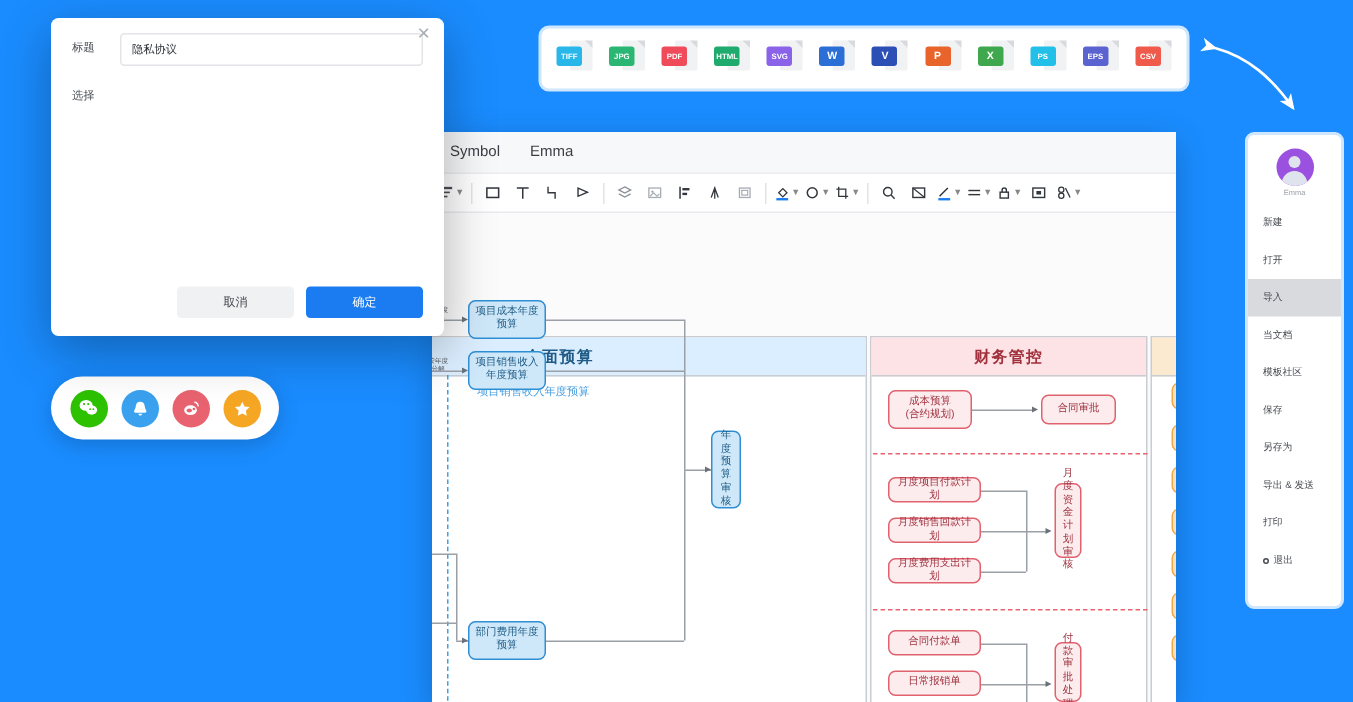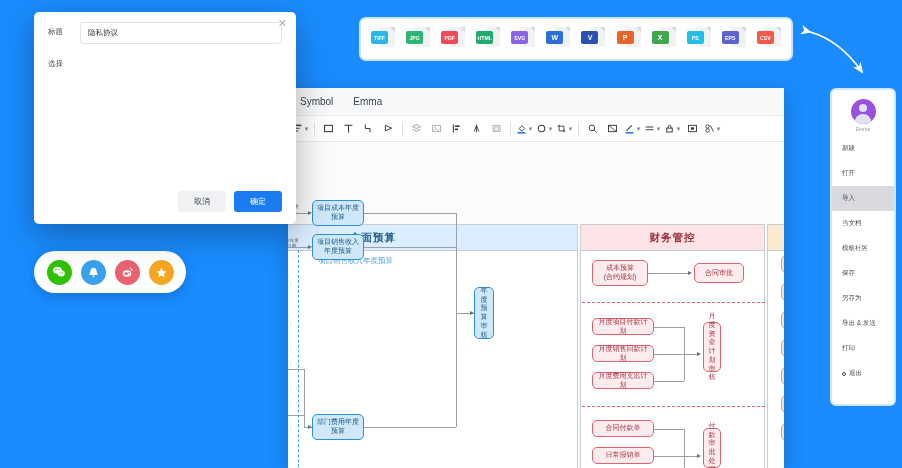--- a/index.html
+++ b/index.html
@@ -211,21 +211,21 @@
     transform: rotate(42deg);
   }
   .lnk { color: #1a7cf0; text-decoration: underline; }
   .dlg-btns {
     position: absolute;
     right: 14px; bottom: 12px;
     display: flex; gap: 8px;
   }
   .btn {
     font-size: 8px;
-    padding: 5px 16px;
+    padding: 5px 31px;
     border-radius: 3px;
   }
   .btn-cancel { background: #f0f1f3; color: #40454b; }
   .btn-ok { background: #1a7cf0; color: #fff; }
 
   
   .share {
     position: absolute;
     left: 34px; top: 251px;
     width: 152px; height: 42px;

